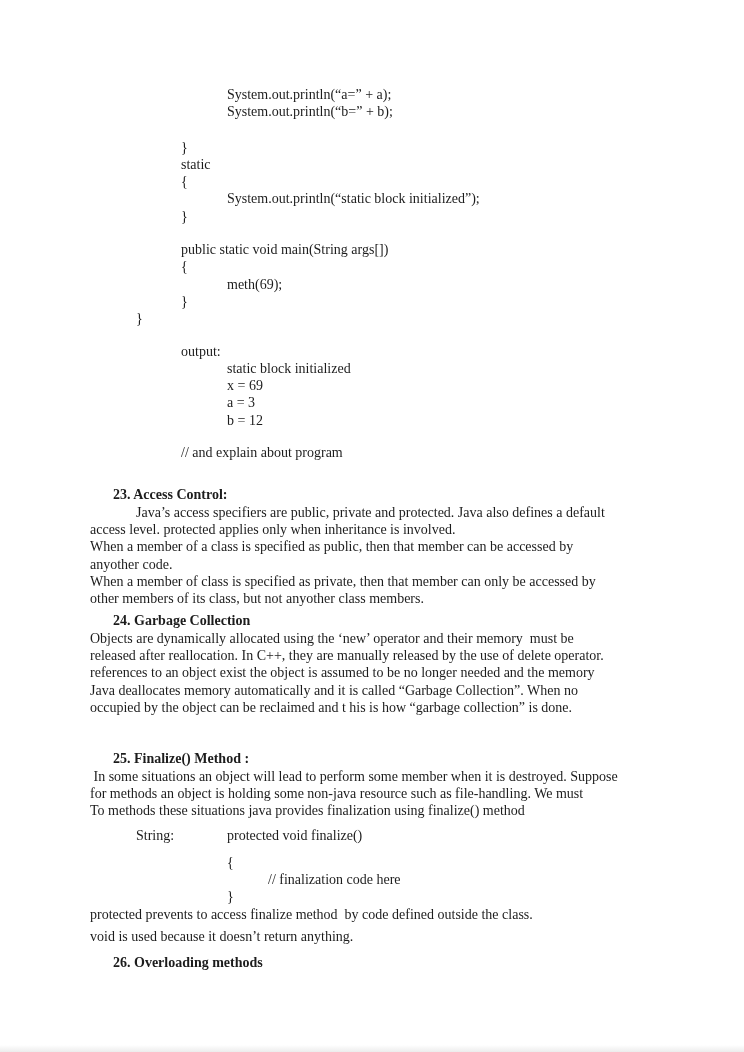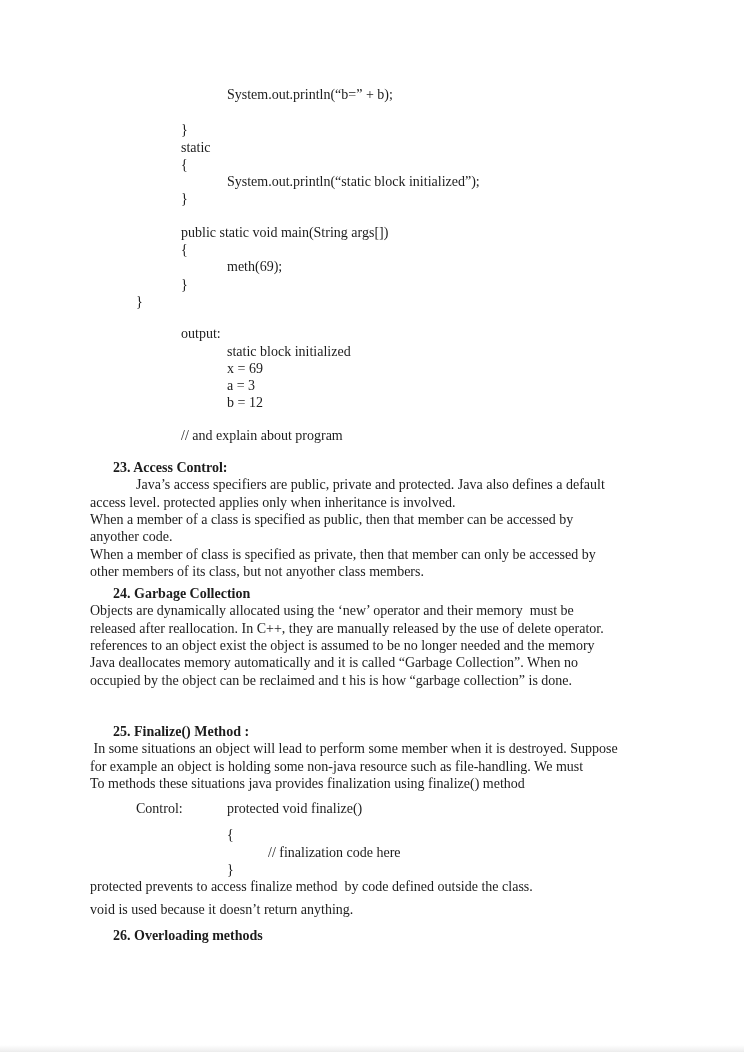--- a/index.html
+++ b/index.html
@@ -51,55 +51,56 @@
     width: 100%;
     height: 7px;
     background: linear-gradient(to bottom, rgba(255,255,255,0), rgba(180,180,180,0.25));
   }
 </style>
 </head>
 <body>
 
 <div class="page">
   <div id="doc" class="doc">
+      <div class="line ind-4">System.out.println(“a=” + a);</div>
       <div class="line ind-4">System.out.println(“b=” + b);</div>
       <div class="line ind-3" style="margin-top: 18px;">}</div>
       <div class="line ind-3">static</div>
       <div class="line ind-3">{</div>
       <div class="line ind-4">System.out.println(“static block initialized”);</div>
       <div class="line ind-3">}</div>
       <div class="line ind-3" style="margin-top: 16px;">public static void main(String args[])</div>
       <div class="line ind-3">{</div>
       <div class="line ind-4">meth(69);</div>
       <div class="line ind-3">}</div>
       <div class="line ind-2">}</div>
       <div class="line ind-3" style="margin-top: 15px;">output:</div>
       <div class="line ind-4">static block initialized</div>
       <div class="line ind-4">x = 69</div>
       <div class="line ind-4">a = 3</div>
       <div class="line ind-4">b = 12</div>
       <div class="line ind-3" style="margin-top: 15px;">// and explain about program</div>
-      <div class="line ind-1 heading" style="margin-top: 15px;">23. Access Control:</div>
+      <div class="line ind-1 heading" style="margin-top: 25px;">23. Access Control:</div>
       <div class="line ind-2">Java’s access specifiers are public, private and protected. Java also defines a default</div>
       <div class="line ind-0">access level. protected applies only when inheritance is involved.</div>
       <div class="line ind-0">When a member of a class is specified as public, then that member can be accessed by</div>
       <div class="line ind-0">anyother code.</div>
       <div class="line ind-0">When a member of class is specified as private, then that member can only be accessed by</div>
       <div class="line ind-0">other members of its class, but not anyother class members.</div>
       <div class="line ind-1 heading" style="margin-top: 5px;">24. Garbage Collection</div>
       <div class="line ind-0">Objects are dynamically allocated using the ‘new’ operator and their memory  must be</div>
       <div class="line ind-0">released after reallocation. In C++, they are manually released by the use of delete operator.</div>
       <div class="line ind-0">references to an object exist the object is assumed to be no longer needed and the memory</div>
       <div class="line ind-0">Java deallocates memory automatically and it is called “Garbage Collection”. When no</div>
       <div class="line ind-0">occupied by the object can be reclaimed and t his is how “garbage collection” is done.</div>
       <div class="line ind-1 heading">25. Finalize() Method :</div>
       <div class="line ind-0"> In some situations an object will lead to perform some member when it is destroyed. Suppose</div>
-      <div class="line ind-0">for example an object is holding some non-java resource such as file-handling. We must</div>
+      <div class="line ind-0">for methods an object is holding some non-java resource such as file-handling. We must</div>
       <div class="line ind-0">To methods these situations java provides finalization using finalize() method</div>
-      <div class="line ind-2" style="margin-top: 8px;"><span class="tab-span">Control:</span><span>protected void finalize()</span></div>
+      <div class="line ind-2" style="margin-top: 8px;"><span class="tab-span">String:</span><span>protected void finalize()</span></div>
       <div class="line ind-4" style="margin-top: 9px;">{</div>
       <div class="line ind-5">// finalization code here</div>
       <div class="line ind-4">}</div>
       <div class="line ind-0">protected prevents to access finalize method  by code defined outside the class.</div>
       <div class="line ind-0" style="margin-top: 5px;">void is used because it doesn’t return anything.</div>
       <div class="line ind-1 heading" style="margin-top: 9px;">26. Overloading methods</div>
     </div>
   <div class="scan-edge"></div>
 </div>
 

